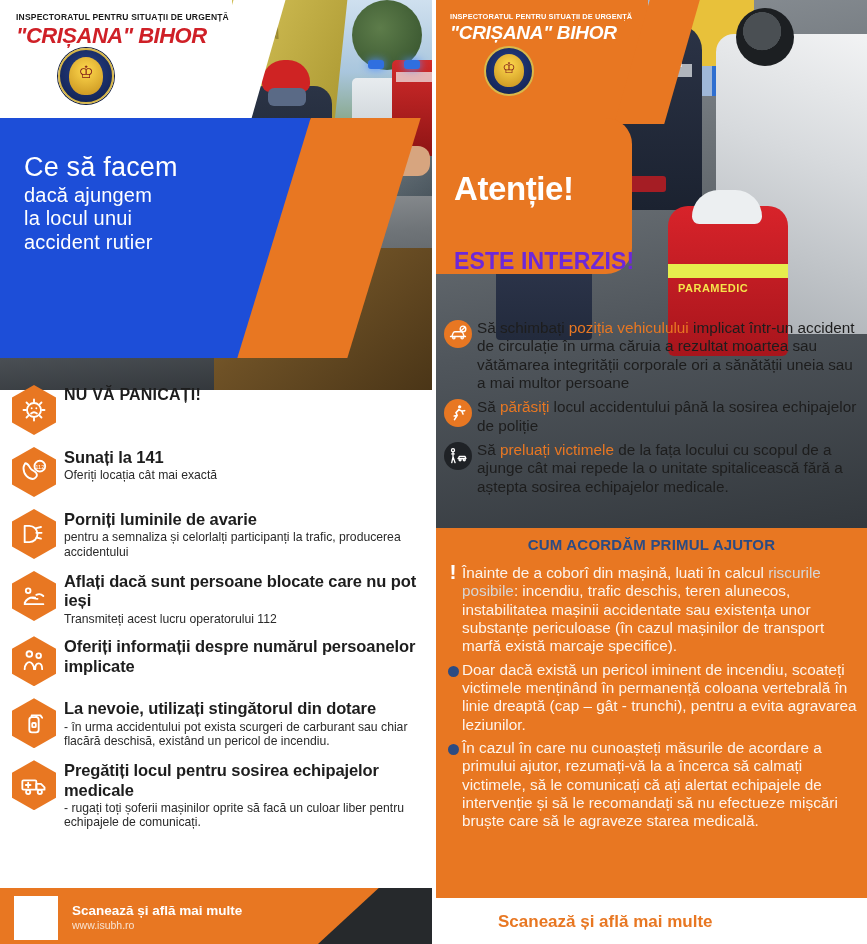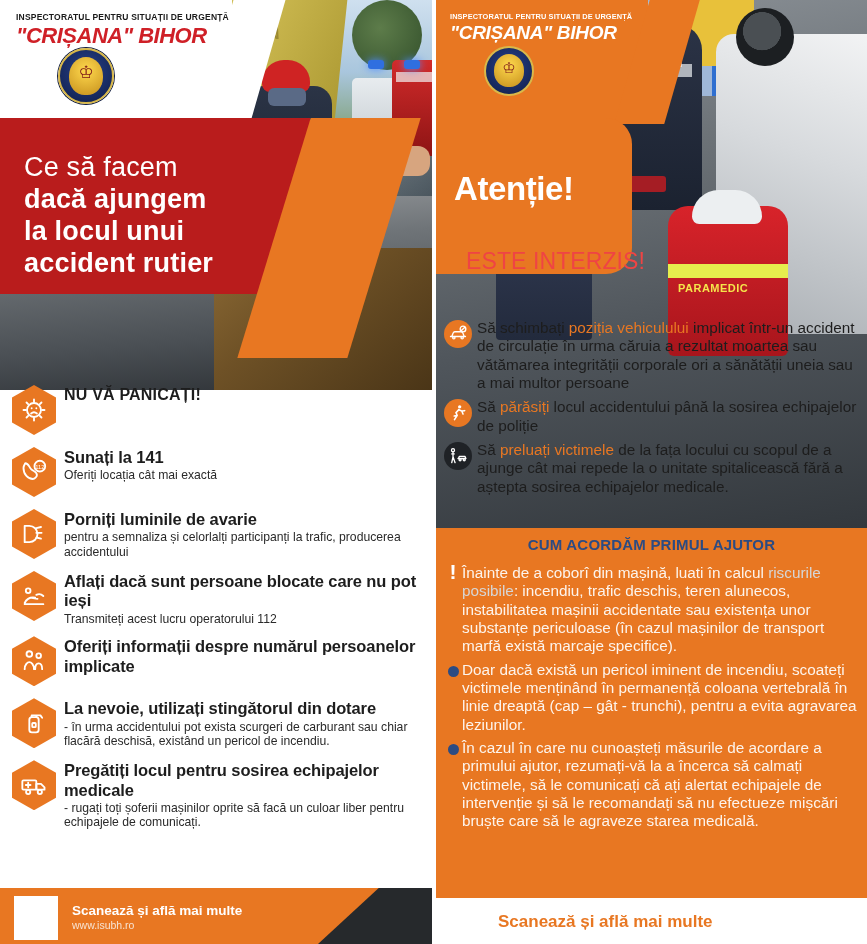--- a/index.html
+++ b/index.html
@@ -65,25 +65,25 @@
   .l-brand .l2{font-size:22px;font-weight:bold;font-style:italic;color:#cf2027;letter-spacing:-.5px;margin-top:1px;white-space:nowrap;}
 
   .emblem{position:absolute;left:58px;top:48px;width:52px;height:52px;border-radius:50%;
     background:radial-gradient(circle at 50% 40%, #27418c 0%, #16285c 70%, #0d1a3e 100%);
     border:2px solid #d8b84a;z-index:6;box-shadow:0 0 0 1px #0d1a3e;}
   .emblem .in{position:absolute;left:9px;top:7px;width:34px;height:38px;border-radius:50% 50% 46% 46%;
     background:radial-gradient(circle at 50% 35%,#ffd84d,#c58f1c);}
   .emblem .bird{position:absolute;left:15px;top:12px;width:22px;height:22px;color:#7a1416;font-size:17px;line-height:22px;text-align:center;}
 
   
-  .l-title{position:absolute;left:0;top:118px;width:310px;height:176px;background:#b91c1c;z-index:4;}
+  .l-title{position:absolute;left:0;top:118px;width:310px;height:240px;background:#1d4ed8;z-index:4;}
   .l-title:after{content:"";position:absolute;right:-74px;top:0;width:110px;height:240px;background:#E87722;transform:skewX(-17deg);}
   .l-title .tw{position:absolute;left:24px;top:34px;width:280px;z-index:3;}
   .t1{color:#fff;font-size:27px;font-weight:normal;line-height:1.18;letter-spacing:.2px;}
-  .t2{color:#fff;font-size:27px;font-weight:bold;line-height:1.18;letter-spacing:.2px;}
+  .t2{color:#fff;font-size:20px;font-weight:normal;line-height:1.18;letter-spacing:.2px;}
 
   
   .l-list{position:absolute;left:0;top:384px;width:432px;padding:0 10px 0 10px;box-sizing:border-box;}
   .li{display:flex;align-items:flex-start;margin-bottom:9px;}
   .hexwrap{flex:0 0 48px;width:48px;height:52px;position:relative;margin-right:6px;margin-top:1px;}
   .hex{position:absolute;left:2px;top:0;width:44px;height:50px;background:#E87722;
     clip-path:polygon(50% 0%,100% 25%,100% 75%,50% 100%,0% 75%,0% 25%);
     display:flex;align-items:center;justify-content:center;}
   .hex svg{width:28px;height:28px;}
   .li-txt{flex:1 1 auto;padding-top:2px;}
@@ -137,21 +137,21 @@
     border:2px solid #d8b84a;z-index:6;}
   .r-emblem .in{position:absolute;left:8px;top:6px;width:30px;height:33px;border-radius:50% 50% 46% 46%;
     background:radial-gradient(circle at 50% 35%,#ffd84d,#c58f1c);}
   .r-emblem .bird{position:absolute;left:13px;top:10px;width:20px;height:20px;color:#7a1416;font-size:15px;line-height:20px;text-align:center;}
 
   .aten{position:absolute;left:0;top:118px;width:196px;height:156px;background:#E87722;
     border-radius:0 26px 26px 0;z-index:5;}
   .aten .lbl{position:absolute;left:18px;top:52px;color:#fff;font-size:33px;font-weight:bold;letter-spacing:-.4px;}
 
   .interzis{position:absolute;left:0;top:248px;width:260px;height:36px;z-index:6;}
-  .interzis span{color:#ef4444;font-size:23px;font-weight:normal;letter-spacing:.1px;padding-left:30px;}
+  .interzis span{color:#6d28d9;font-size:23px;font-weight:bold;letter-spacing:.1px;padding-left:18px;}
 
   .banlist{position:absolute;left:0;top:284px;width:431px;z-index:6;padding:0 6px 0 8px;box-sizing:border-box;margin-top:35px;}
   .ban{display:flex;align-items:flex-start;margin-bottom:6px;}
   .circ{flex:0 0 28px;width:28px;height:28px;border-radius:50%;background:#E87722;margin-right:5px;margin-top:1px;
     display:flex;align-items:center;justify-content:center;}
   .circ.dark{background:#1f2226;}
   .circ svg{width:20px;height:20px;}
   .ban p{margin:0;font-size:15.3px;line-height:1.2;color:#1d1d1d;}
   .ban p .hl{color:#E87722;}
 

